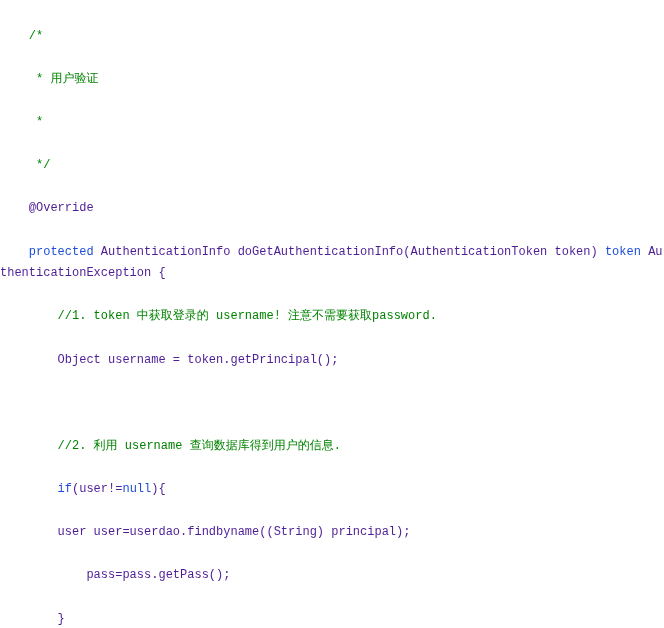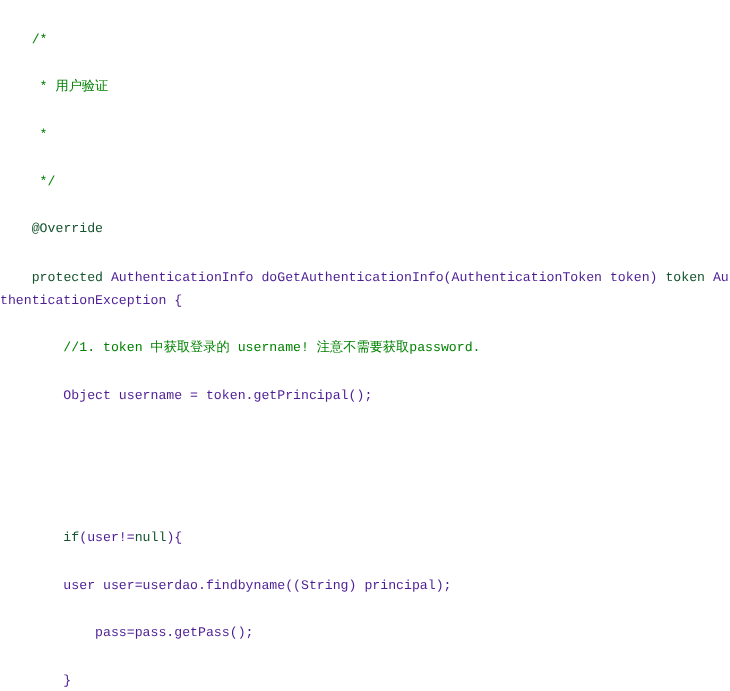--- a/index.html
+++ b/index.html
@@ -16,38 +16,38 @@
     .code-block {
       padding: 4px 0;
       white-space: pre;
     }
     .line {
       display: block;
       white-space: pre-wrap;
       word-break: break-all;
     }
     .comment { color: #008200; }
-    .keyword { color: #14532d; }
+    .keyword { color: #1d4ed8; }
     .plain { color: #4c1d95; }
-    .annotation { color: #14532d; }
+    .annotation { color: #4c1d95; }
   </style>
 </head>
 <body>
 
 <div class="code-block">
 <span class="line"><span>    </span><span class="comment">/*</span></span>
 <span class="line"><span>    </span><span class="comment"> * 用户验证</span></span>
 <span class="line"><span>    </span><span class="comment"> *</span></span>
 <span class="line"><span>    </span><span class="comment"> */</span></span>
 <span class="line"><span>    </span><span class="annotation">@Override</span></span>
 <span class="line"><span>    </span><span class="keyword">protected</span><span class="plain"> AuthenticationInfo doGetAuthenticationInfo(AuthenticationToken token) </span><span class="keyword">token</span><span class="plain"> AuthenticationException {</span></span>
 <span class="line"><span>        </span><span class="comment">//1. token 中获取登录的 username! 注意不需要获取password.</span></span>
 <span class="line"><span>        </span><span class="plain">Object username = token.getPrincipal();</span></span>
 <span class="line">&nbsp;</span>
-<span class="line"><span>        </span></span>
+<span class="line"><span>        </span><span class="comment">//2. 利用 username 查询数据库得到用户的信息.</span></span>
 <span class="line"><span>        </span><span class="keyword">if</span><span class="plain">(user!=</span><span class="keyword">null</span><span class="plain">){</span></span>
 <span class="line"><span>        </span><span class="plain">user user=userdao.findbyname((String) principal);</span></span>
 <span class="line"><span>        </span><span class="plain">    pass=pass.getPass();</span></span>
 <span class="line"><span>        </span><span class="plain">}</span></span>
 
 
 
 
 
 

